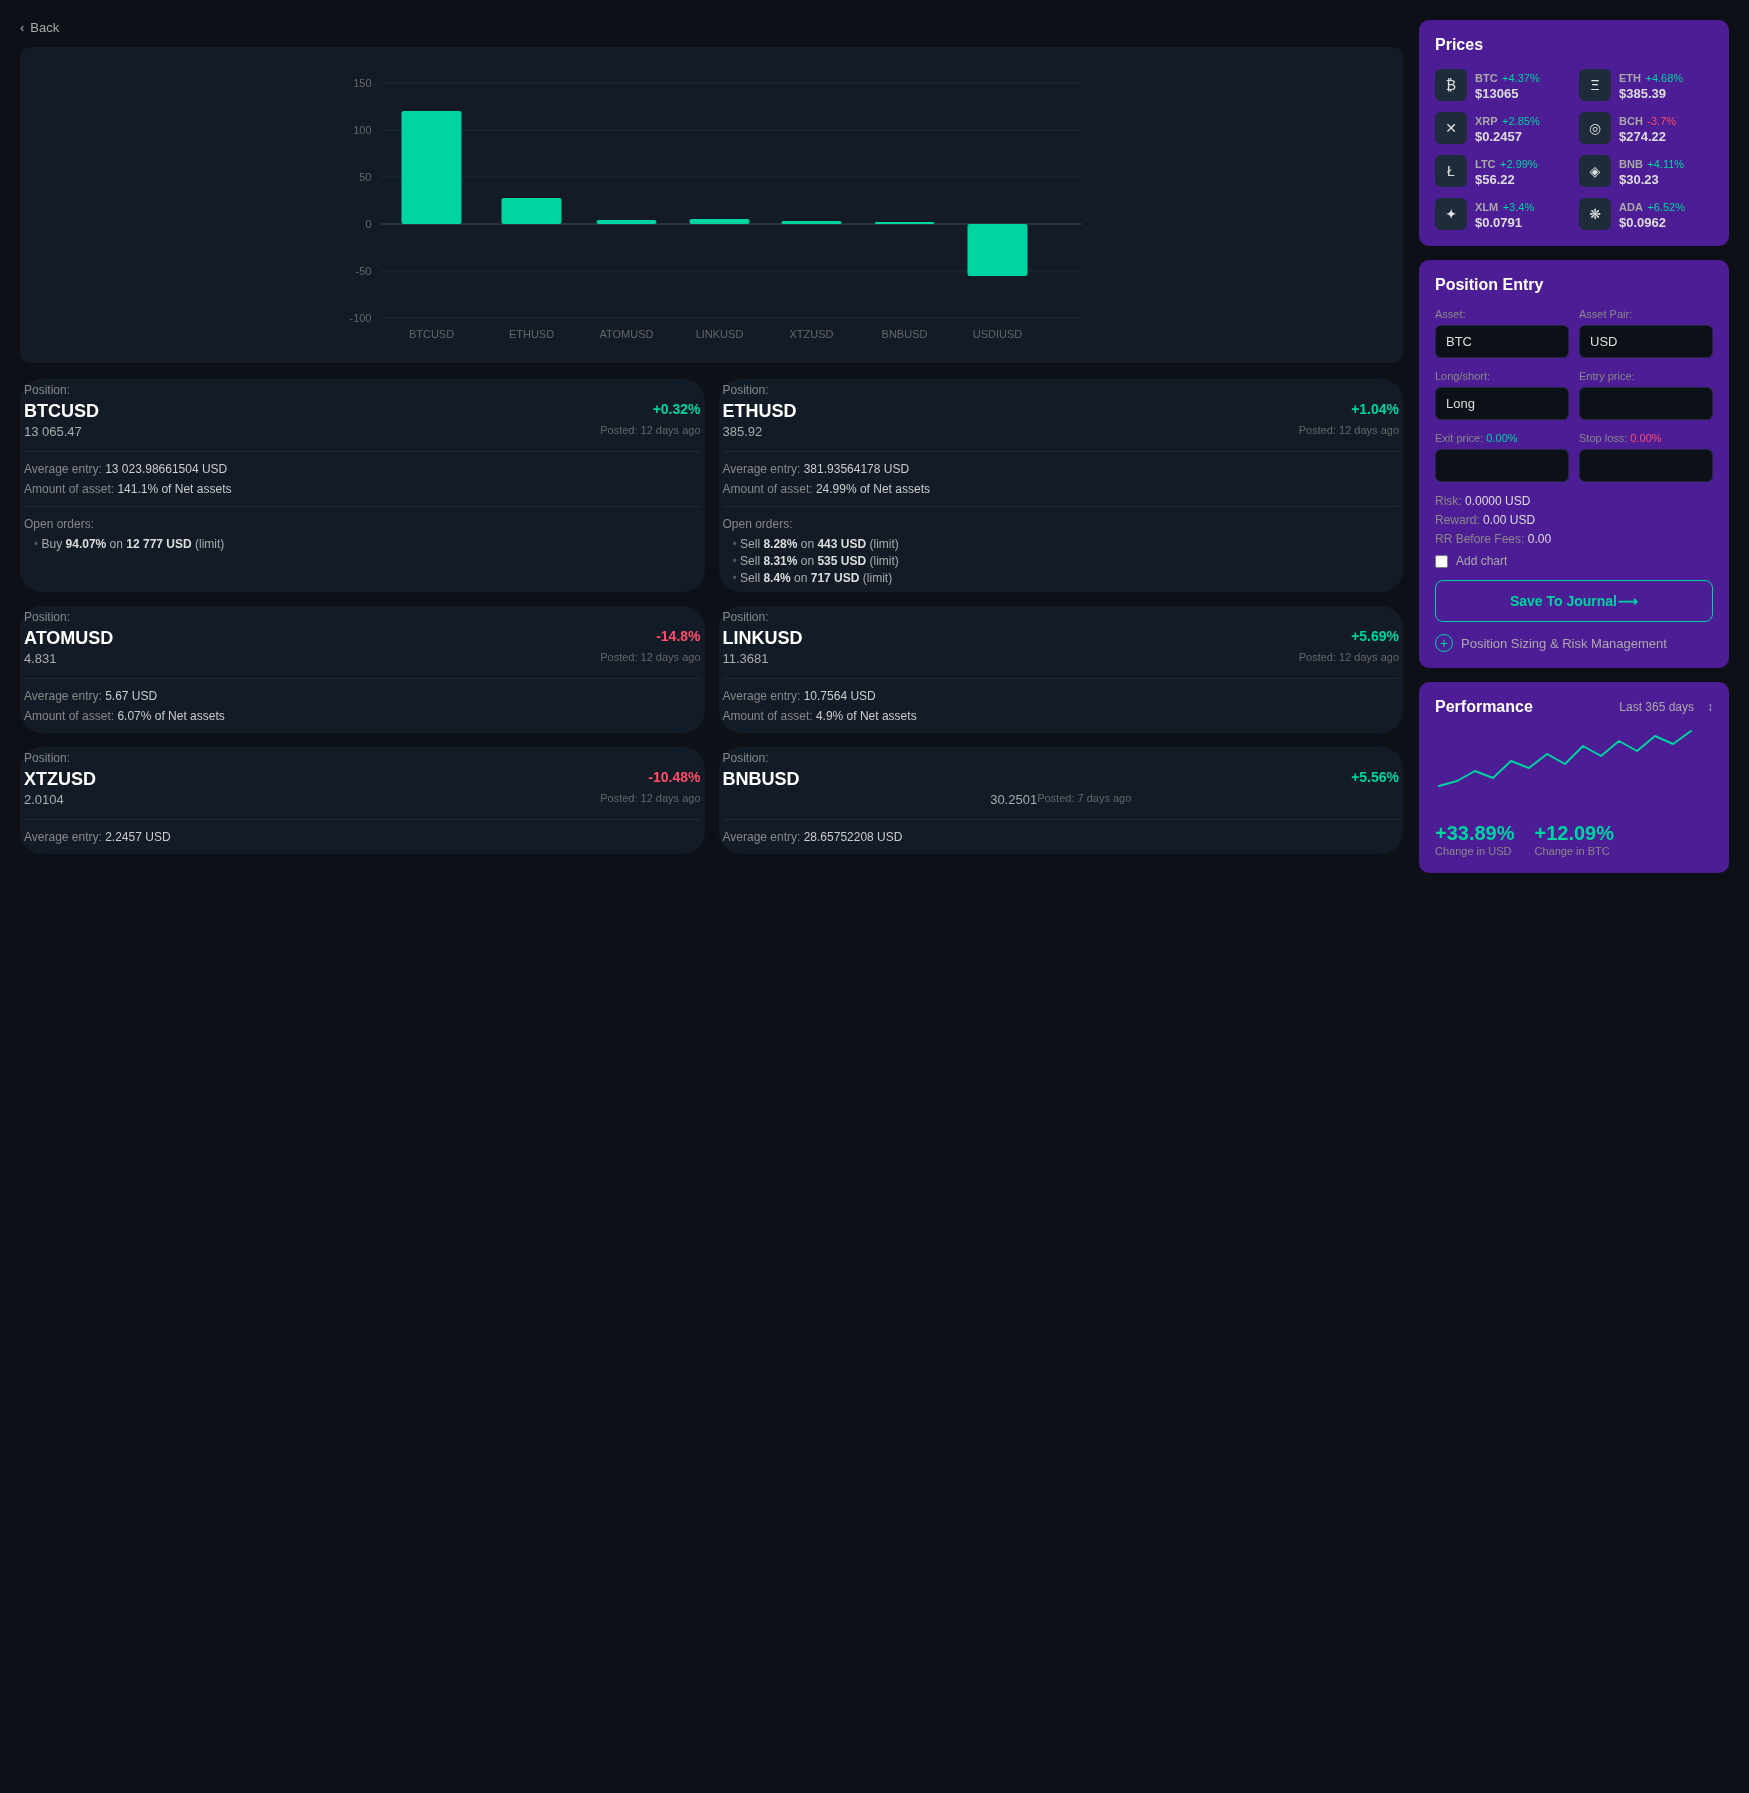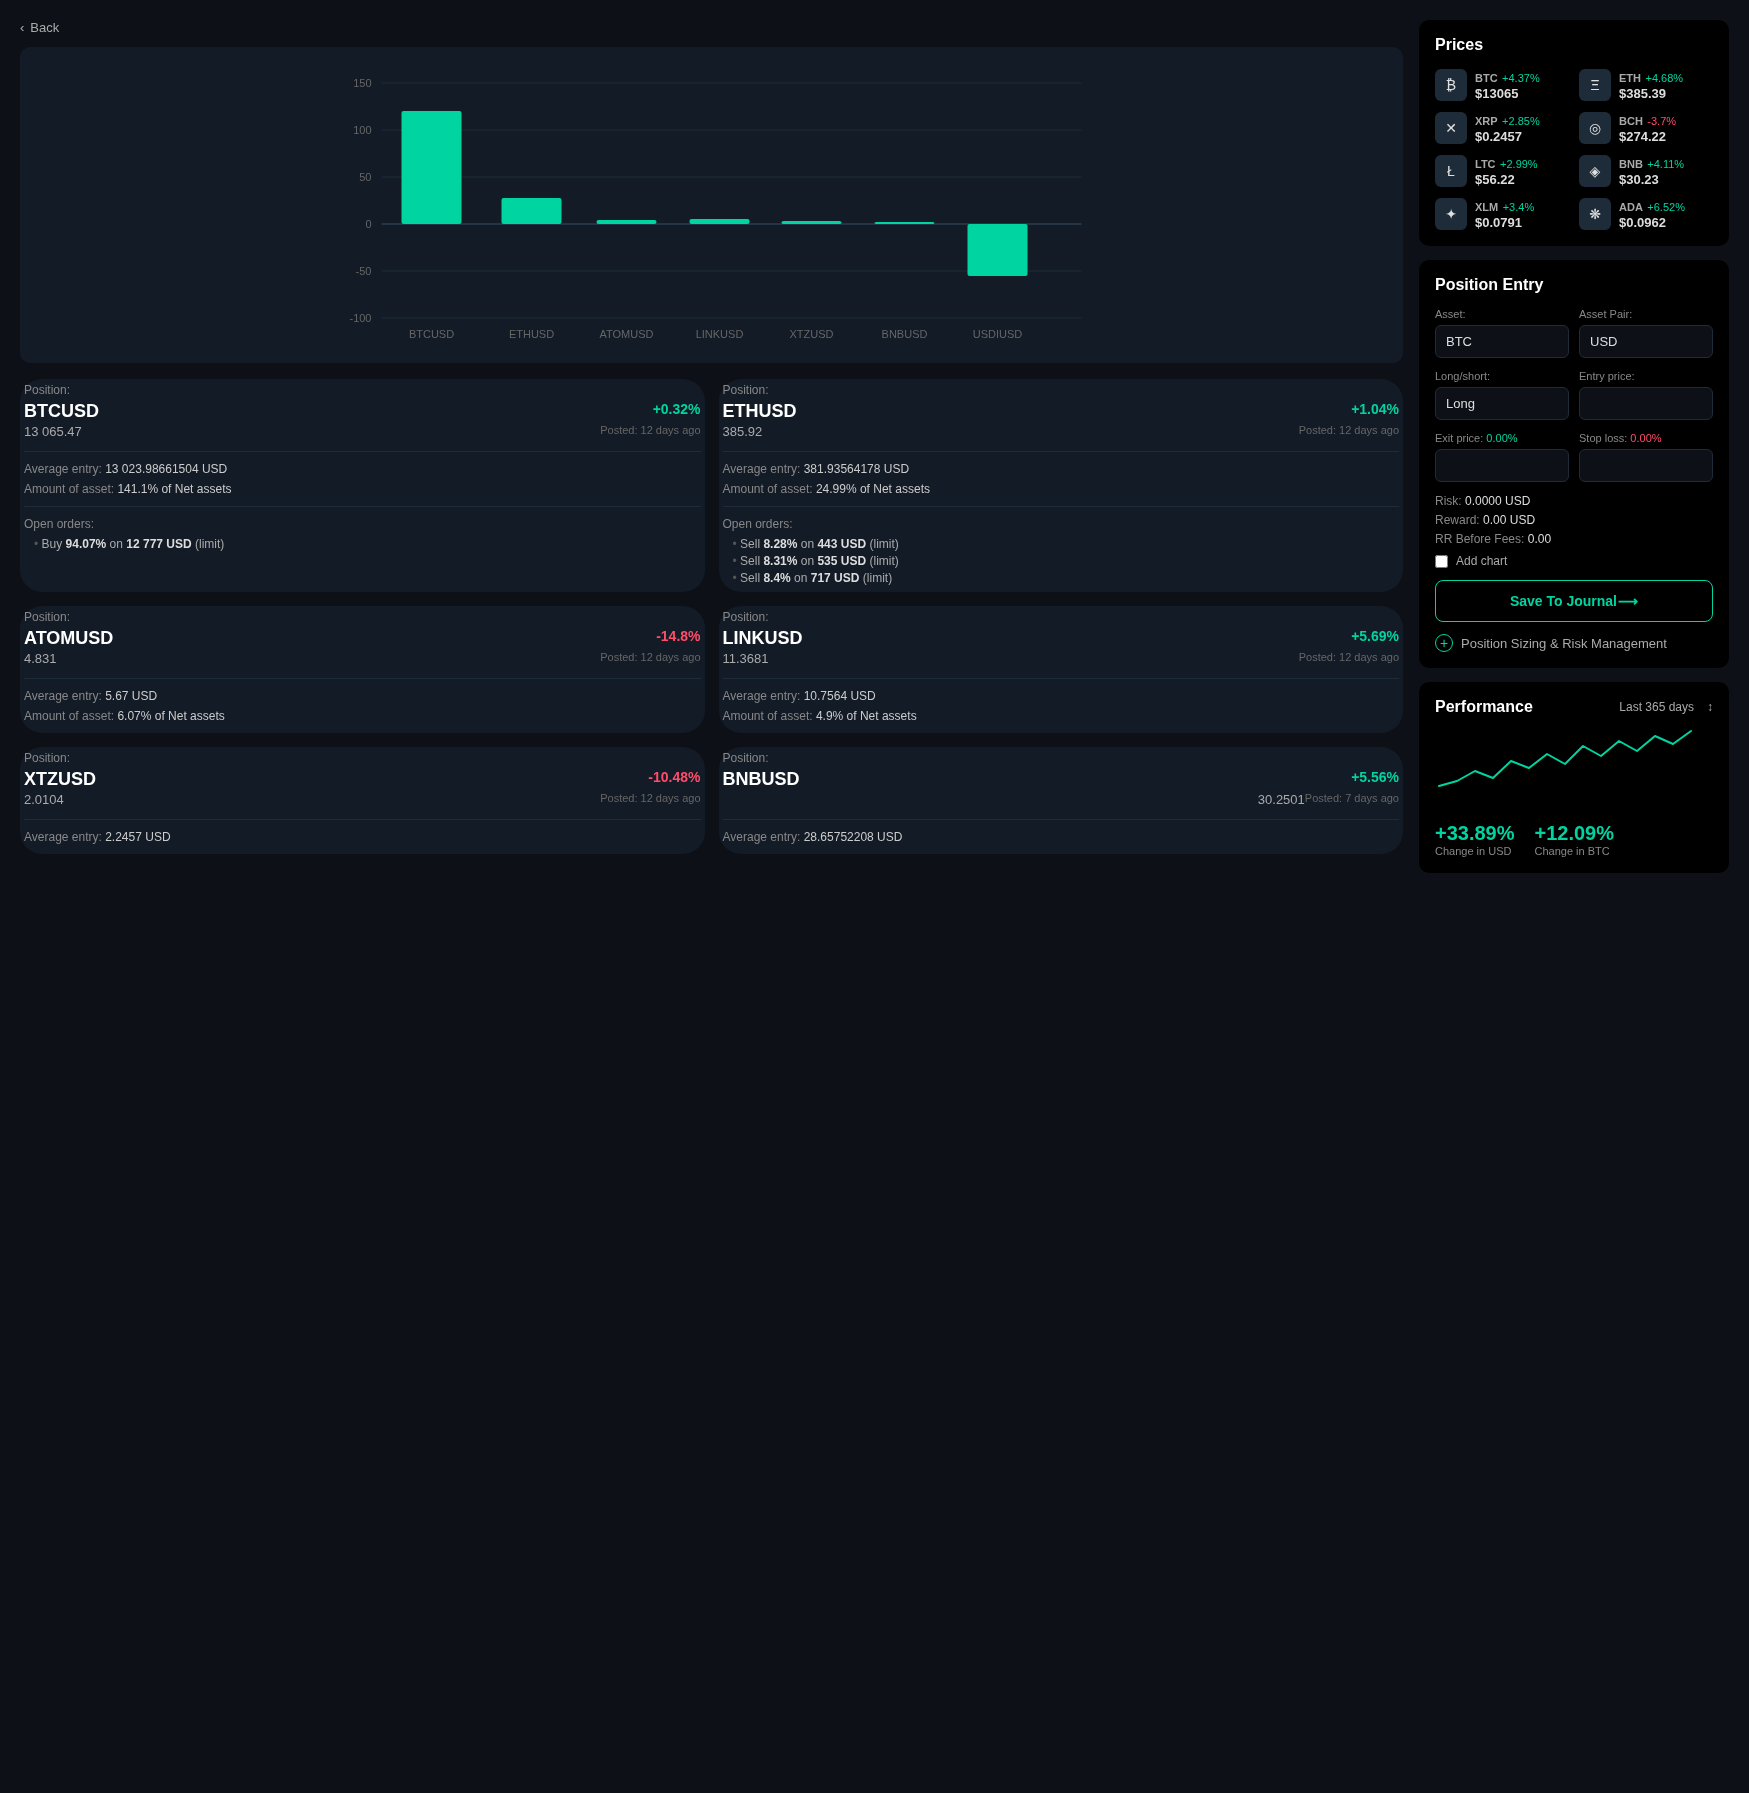--- a/index.html
+++ b/index.html
@@ -106,21 +106,21 @@
     .pos-order {
       font-size: 12px;
       color: #aaa;
       margin-bottom: 3px;
       padding-left: 10px;
     }
     .pos-order::before { content: '• '; color: #555; }
     .pos-order strong { color: #ddd; }
     
     .panel-card {
-      background: #000000;
+      background: #4c1d95;
       border-radius: 10px;
       padding: 16px;
       margin-bottom: 14px;
     }
     .panel-title {
       font-size: 16px;
       font-weight: 700;
       color: #fff;
       margin-bottom: 14px;
     }
@@ -411,21 +411,21 @@
         <hr class="pos-divider">
         <div class="pos-detail">Average entry: <span>2.2457 USD</span></div>
       </div>
 
       <div class="position-card">
         <div class="pos-label">Position:</div>
         <div class="pos-header">
           <div class="pos-name">BNBUSD</div>
           <div class="pos-change-pos">+5.56%</div>
         </div>
-        <div style="display:flex;justify-content:flex-end;">
+        <div style="display:flex;justify-content:center;">
           <div class="pos-price">30.2501</div>
           <div class="pos-posted">Posted: 7 days ago</div>
         </div>
         <hr class="pos-divider">
         <div class="pos-detail">Average entry: <span>28.65752208 USD</span></div>
       </div>
 
     </div>
   </div>
 

